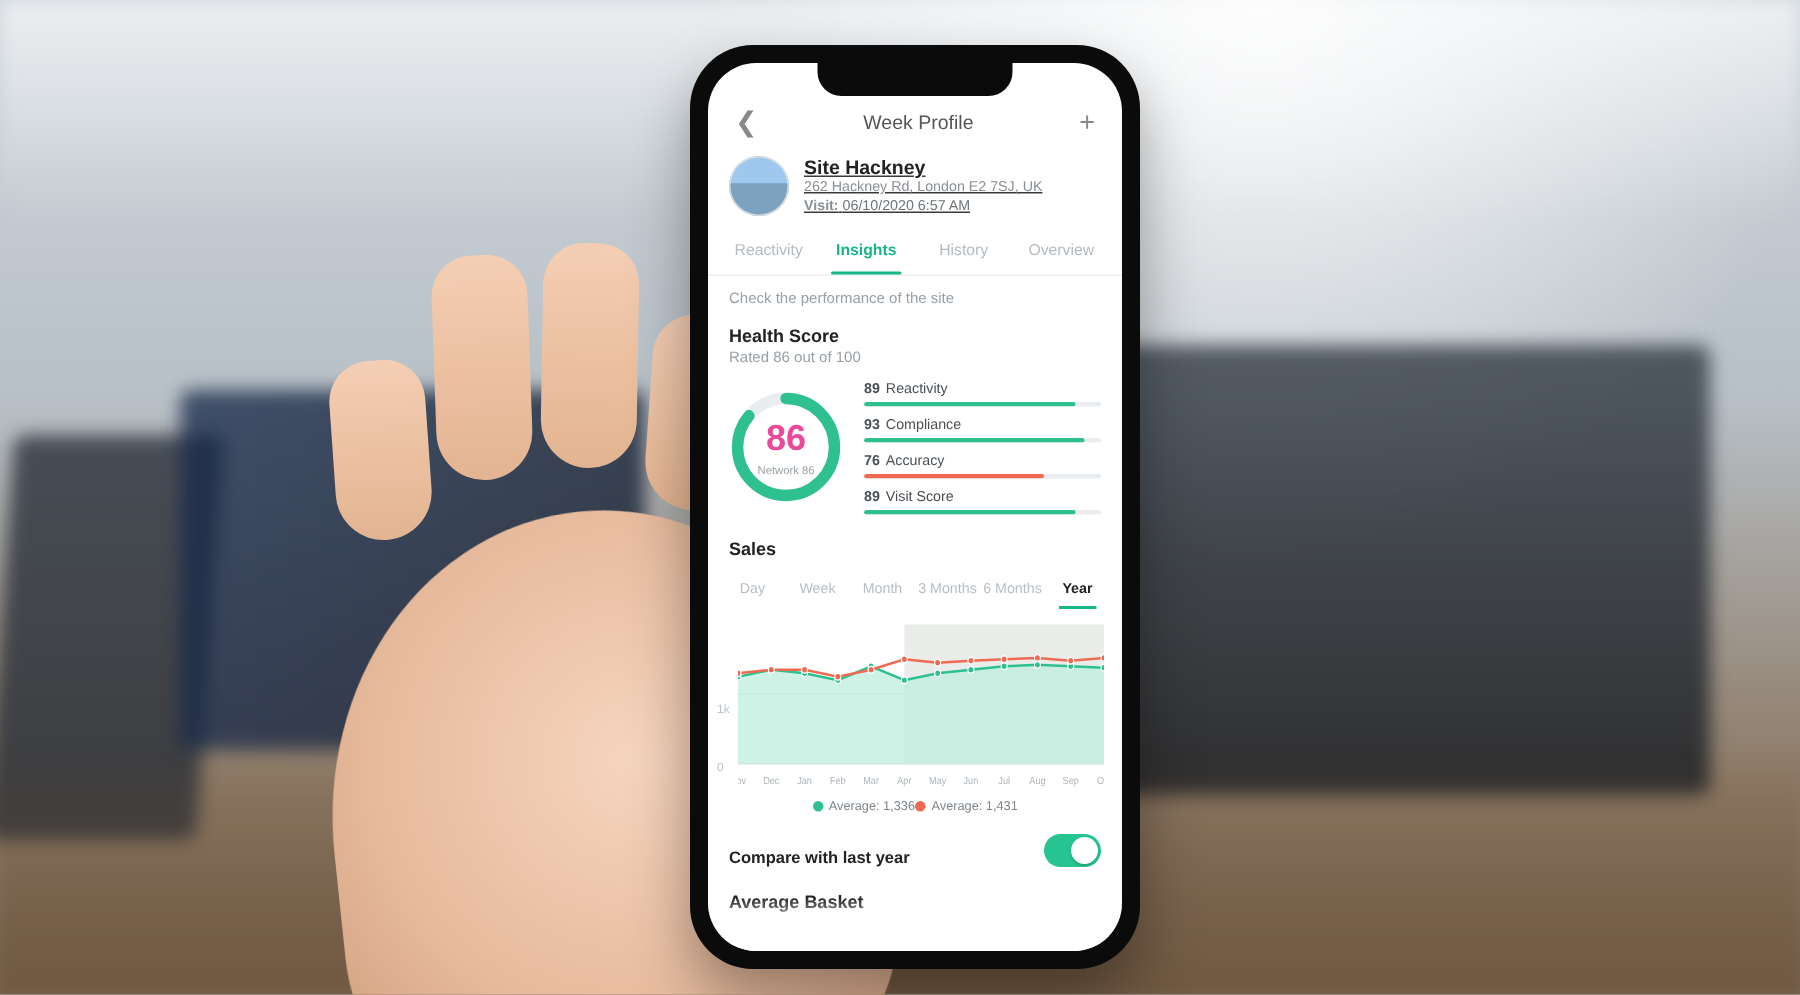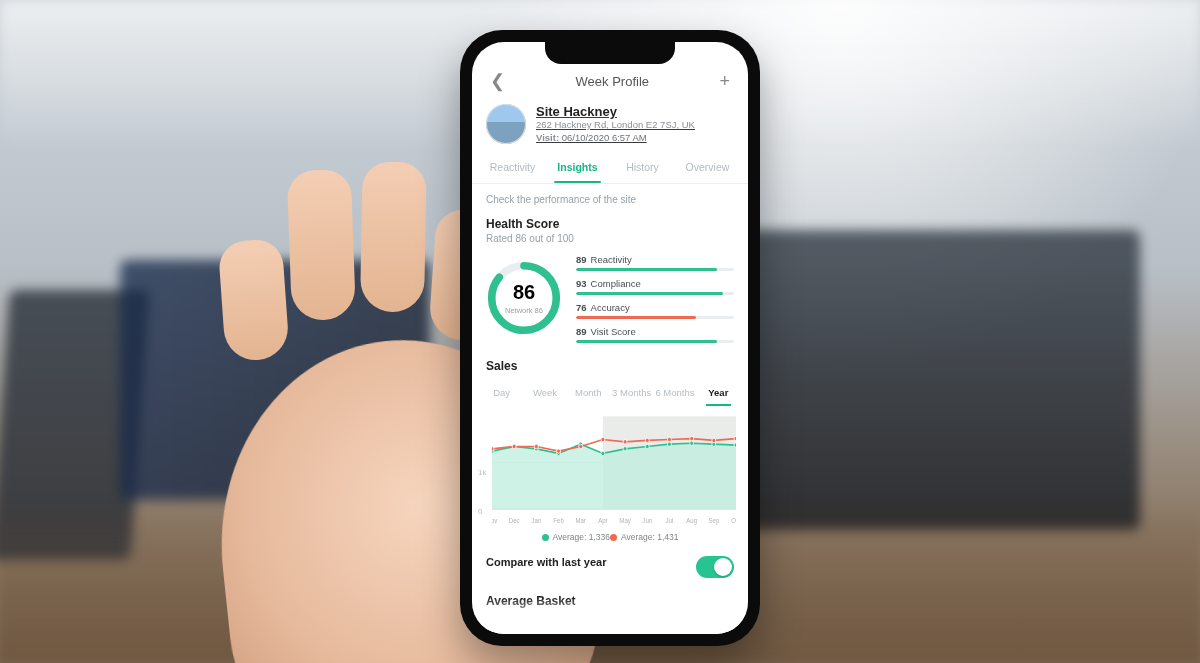--- a/index.html
+++ b/index.html
@@ -82,21 +82,21 @@
 
   .subtitle { padding:10px 14px 6px; font-size:10px; color:#98a0a6; }
 
   .section-title { padding:6px 14px 2px; font-size:12px; font-weight:700; color:#222;}
   .section-sub { padding:0 14px 6px; font-size:10px; color:#98a0a6;}
 
   .health { display:flex; gap:14px; padding:4px 14px 10px; align-items:center;}
   .gauge { position:relative; width:76px; height:76px; }
   .gauge svg { width:76px; height:76px; transform:rotate(-90deg);}
   .gauge .num { position:absolute; inset:0; display:flex; flex-direction:column; align-items:center; justify-content:center;}
-  .gauge .num b { font-size:20px; color:#000000;}
+  .gauge .num b { font-size:24px; color:#ec4899;}
   .gauge .num small { font-size:7.5px; color:#9aa1a6; margin-top:2px;}
 
   .metrics { flex:1; display:flex; flex-direction:column; gap:7px;text-align:center;}
   .metric { position:relative; }
   .metric .lbl { font-size:9.5px; color:#4a4f54; margin-bottom:3px; display:flex; gap:4px;}
   .metric .lbl b { font-weight:700;}
   .bar-track { position:relative; height:3px; background:#e9edef; border-radius:2px; overflow:hidden;}
   .bar-fill { position:absolute; left:0; top:0; bottom:0; border-radius:2px;}
 
   .range { display:flex; padding:6px 10px 2px; gap:4px; }
@@ -105,21 +105,21 @@
   .range .ritem.active::after { content:""; position:absolute; left:18%; right:18%; bottom:0; height:2px; background:#15b787;}
 
   .chartbox { padding:2px 12px 2px 20px; position:relative; height:120px;}
   .chartbox svg { width:100%; height:100%; }
   .ylab { position:absolute; left:6px; font-size:8px; color:#b9c0c5;}
 
   .legend { display:flex; justify-content:center; font-size:8.5px; color:#7d848a; padding:4px 0 6px;}
   .legend .dot { display:inline-block; width:7px; height:7px; border-radius:50%; margin-right:4px; vertical-align:middle;}
   .dot.g { background:#2fc08f;} .dot.r { background:#ee6a52;}
 
-  .toggle-row { display:flex; align-items:flex-start; justify-content:space-between; padding:8px 14px 10px; font-size:11px; color:#222; font-weight:600;}
+  .toggle-row { display:flex; align-items:flex-end; justify-content:space-between; padding:8px 14px 10px; font-size:11px; color:#222; font-weight:600;}
   .switch { width:38px; height:22px; background:#25c490; border-radius:20px; position:relative;}
   .switch::after { content:""; position:absolute; right:2px; top:2px; width:18px; height:18px; background:#fff; border-radius:50%; box-shadow:0 1px 2px rgba(0,0,0,.2);}
 
   .fade-bottom { position:absolute; left:0; right:0; bottom:0; height:36px;
     background:linear-gradient(180deg, rgba(255,255,255,0), #fff 65%);}
 </style>
 </head>
 <body>
 
 <div class="ceil"></div>

